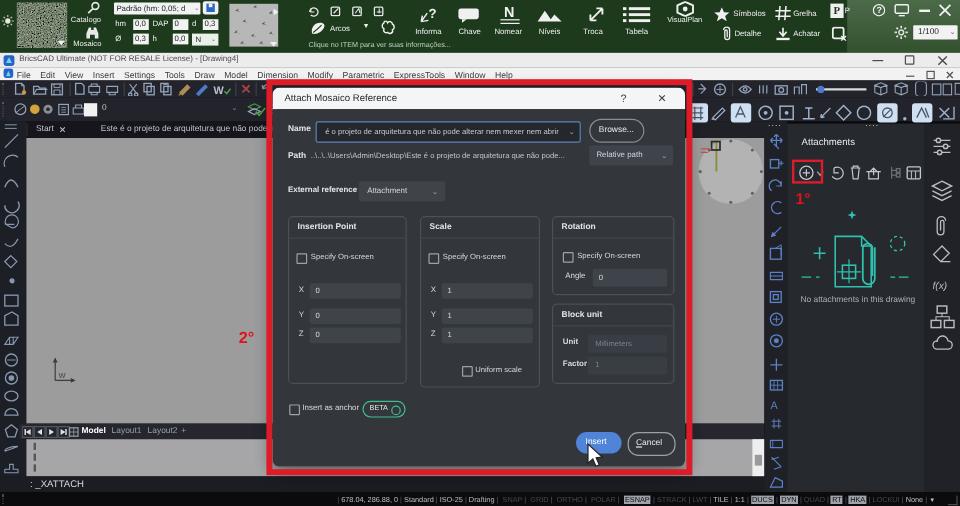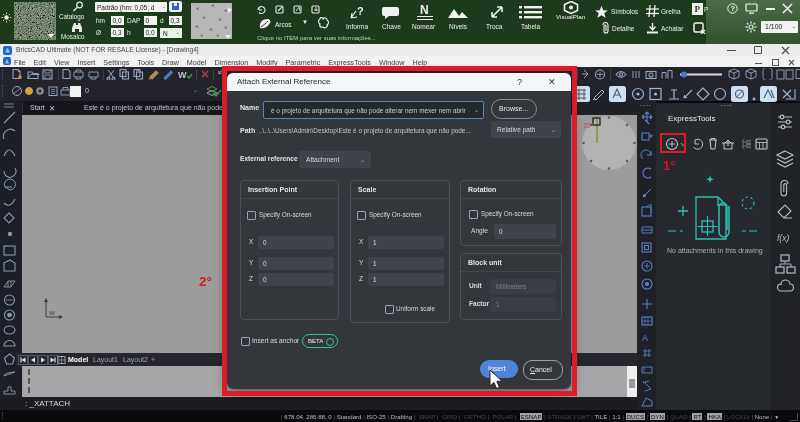--- a/index.html
+++ b/index.html
@@ -516,21 +516,21 @@
       <path d="M3 240 h8 M3 244 h8 M5 238 v8 M9 238 v8" stroke-width=".8"></path>
       <path d="M2 256 h10 v6 h-10 z" stroke-width=".9"></path>
         <path d="M4 256 v6" stroke-width=".7"></path>
       <path d="M3 270 l8 8 M9 270 l-6 2 M5 280 l6 -2" stroke-width=".9"></path>
       <path d="M2 295 l4 -8 6 3 v5 z" stroke-width="1"></path>
     </g>
   </svg>
 </div>
 
 <div class="abs" id="attach" style="left:656px;top:103px;width:114px;height:307px;background:#26292e;">
-  <div class="abs txt" style="left:12px;top:11px;font-size:8px;color:#e8eaee;">ExpressTools</div>
+  <div class="abs txt" style="left:12px;top:11px;font-size:8px;color:#e8eaee;">Attachments</div>
 
   <svg class="abs" style="left:8px;top:32px;" width="104" height="18" viewBox="0 0 104 18">
     <g stroke="#c3c9cf" fill="none" stroke-width="1.1">
       <circle cx="8" cy="9" r="5.5"></circle>
         <path d="M8 6 v6 M5 9 h6" stroke-width="1"></path>
       <path d="M17 8 l2.5 3 2.5 -3" stroke-width="1" stroke="#aab0b6"></path>
       <path d="M31 5 a5 5 0 1 1 -1.5 7 M31 5 v4 h4" stroke-width="1"></path>
       <path d="M45 5 h8 M47 5 v-1.5 h4 V5 M46 5 l1 9 h4 l1 -9" stroke-width="1"></path>
       <path d="M60 8 v6 h8 v-6 M58 8 h12 M61 8 l3 -3 3 3 M64 5 v6" stroke-width="1"></path>
       <g stroke="#6a7077">
@@ -578,21 +578,21 @@
         <rect x="1" y="156" width="8" height="6"></rect>
         <rect x="12" y="156" width="8" height="6"></rect>
         <path d="M10 150 v3 M5 156 v-3 h11 v3" stroke-width=".9"></path>
       <path d="M6 174 a4.5 4.5 0 0 1 9 -1 a3.5 3.5 0 0 1 0 7 h-9 a3.5 3.5 0 0 1 0 -7" stroke-width="1.1"></path>
     </g>
   </svg>
 </div>
 
 <div class="abs" id="dialog" style="left:227px;top:73px;width:344px;height:316px;border-radius:6px;overflow:hidden;z-index:40;box-shadow:0 4px 14px rgba(0,0,0,.45);">
   <div class="abs" style="left:0;top:0;width:344px;height:18px;background:#f4f5f6;">
-    <div class="abs txt" style="left:10px;top:4px;font-size:8px;color:#2a2a2e;">Attach External Reference</div>
+    <div class="abs txt" style="left:10px;top:4px;font-size:8px;color:#2a2a2e;">Attach Mosaico Reference</div>
     <div class="abs txt" style="left:290px;top:4px;font-size:9px;color:#3a3a3e;">?</div>
     <div class="abs txt" style="left:321px;top:4px;font-size:9px;color:#3a3a3e;">✕</div>
   </div>
   <div class="abs" style="left:0;top:18px;width:344px;height:298px;background:#33373c;"></div>
 
   <div class="abs txt" style="left:13px;top:31px;font-size:7px;font-weight:bold;color:#e2e5e9;">Name</div>
   <div class="abs" style="left:36px;top:28px;width:219px;height:16px;background:#24282d;border:1px solid #5b82b8;border-radius:2px;">
     <div class="abs txt" style="left:7px;top:4.5px;font-size:6.4px;color:#c6cad0;">é o projeto de arquitetura que não pode alterar nem mexer nem abrir</div>
     <div class="abs txt" style="right:4px;top:4px;font-size:6px;color:#aab0b8;">⌄</div>
   </div>

